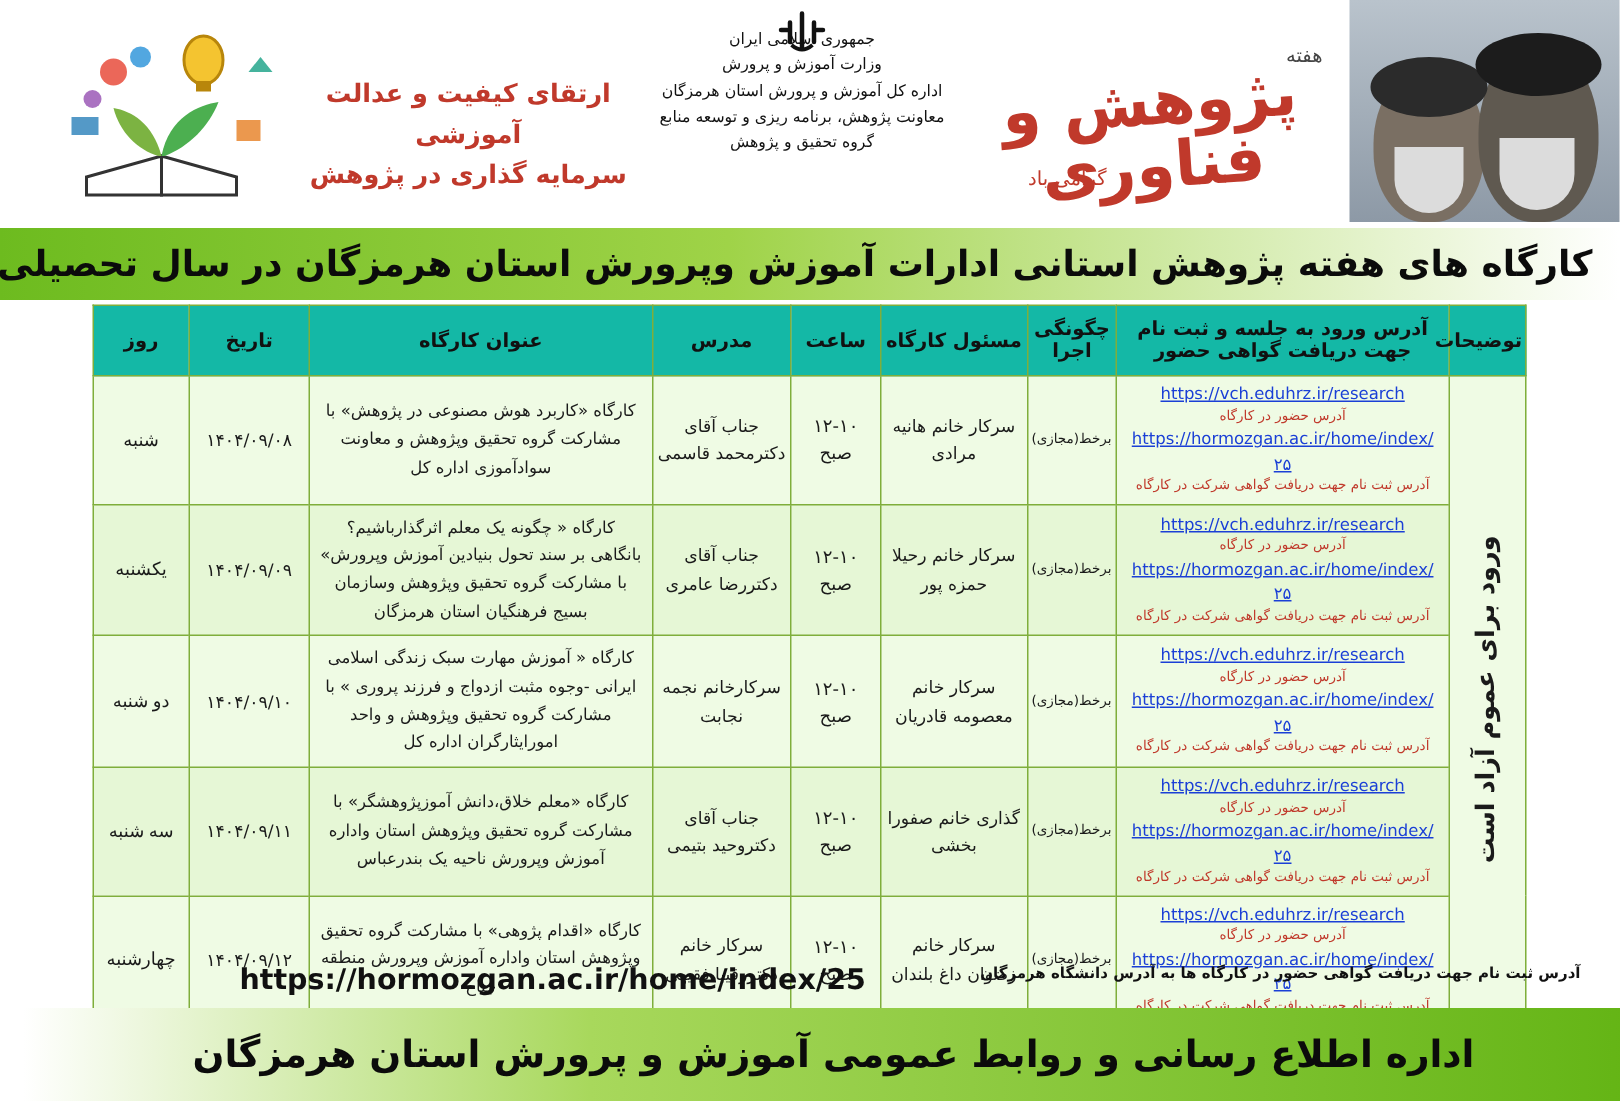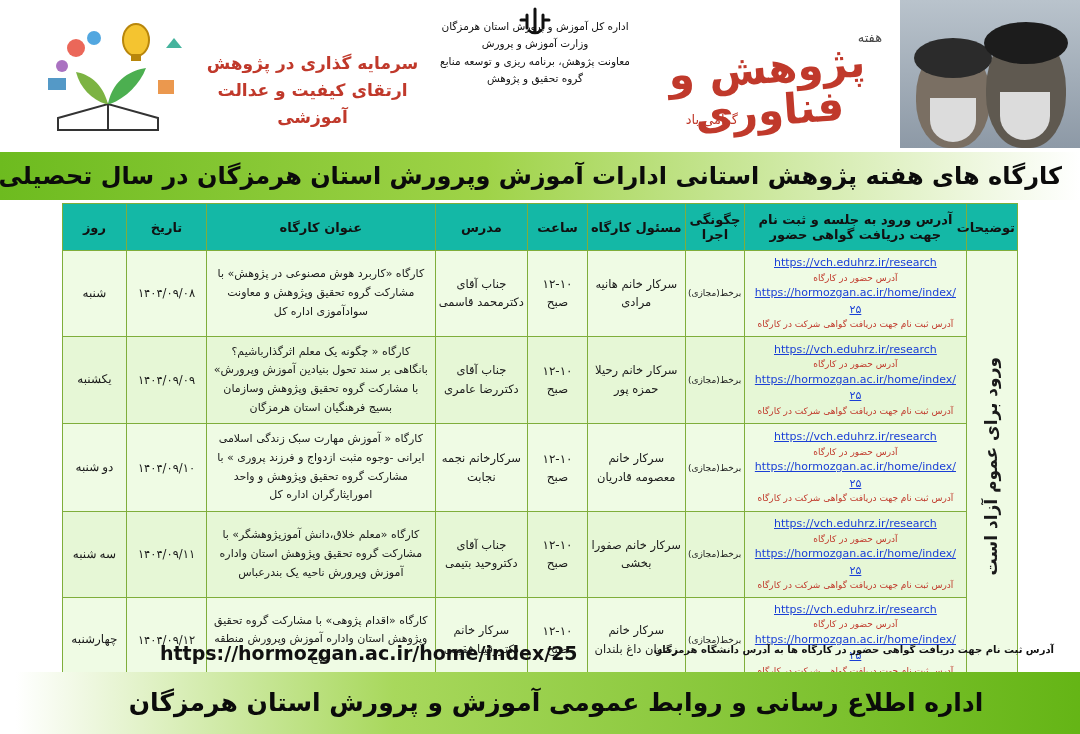--- a/index.html
+++ b/index.html
@@ -176,34 +176,35 @@
       <circle cx="58" cy="30" r="9" fill="#e74c3c" opacity="0.85"></circle>
       <circle cx="76" cy="20" r="7" fill="#3498db" opacity="0.85"></circle>
       <circle cx="44" cy="48" r="6" fill="#9b59b6" opacity="0.85"></circle>
       <rect x="30" y="60" width="18" height="12" fill="#2980b9" opacity="0.8"></rect>
       <rect x="140" y="62" width="16" height="14" fill="#e67e22" opacity="0.8"></rect>
       <path d="M148 30 l8 -10 l8 10 z" fill="#16a085" opacity="0.8"></path>
     </svg>
   </div>
 
   <div class="slogan">
+    <div>ارتقای کیفیت و عدالت آموزشی</div>
     <div>سرمایه گذاری در پژوهش</div>
-    <div>ارتقای کیفیت و عدالت آموزشی</div>
   </div>
 
   <div class="emblem">
     <svg viewBox="0 0 40 34" width="40" height="34">
       <path d="M20 3 L20 26 M12 9 L12 22 M28 9 L28 22 M6 14 L10 14 M30 14 L34 14" stroke="#111" stroke-width="3" fill="none" stroke-linecap="round"></path>
       <path d="M13 24 Q20 30 27 24" stroke="#111" stroke-width="2.5" fill="none"></path>
     </svg>
   </div>
 
   <div class="ministry">
+    <div>جمهوری اسلامی ایران</div>
+    <div>وزارت آموزش و پرورش</div>
     <div>اداره کل آموزش و پرورش استان هرمزگان</div>
-    <div>وزارت آموزش و پرورش</div>
     <div>معاونت پژوهش، برنامه ریزی و توسعه منابع</div>
     <div>گروه تحقیق و پژوهش</div>
   </div>
 
   <div class="week-title">
     <span class="sm1">هفته</span>
     <span class="main">پژوهش و فناوری</span>
     <span class="sm2">گرامی باد</span>
   </div>
 
@@ -300,21 +301,21 @@
     </tr>
 
     <tr>
       <td class="addr">
         <a href="#">https://vch.eduhrz.ir/research</a>
         <span class="note">آدرس حضور در کارگاه</span>
         <a href="#">https://hormozgan.ac.ir/home/index/۲۵</a>
         <span class="note">آدرس ثبت نام جهت دریافت گواهی شرکت در کارگاه</span>
       </td>
       <td class="how">برخط(مجازی)</td>
-      <td class="masul">سرکار خانم صفورا بخشی</td>
+      <td class="masul">گذاری خانم صفورا بخشی</td>
       <td class="saat">۱۲-۱۰ صبح</td>
       <td class="modares">جناب آقای دکتروحید بتیمی</td>
       <td class="onvan">کارگاه «معلم خلاق،دانش آموزپژوهشگر» با مشارکت گروه تحقیق وپژوهش استان واداره آموزش وپرورش ناحیه یک بندرعباس</td>
       <td class="date">۱۴۰۴/۰۹/۱۱</td>
       <td class="rooz">سه شنبه</td>
     </tr>
 
     <tr>
       <td class="addr">
         <a href="#">https://vch.eduhrz.ir/research</a>

